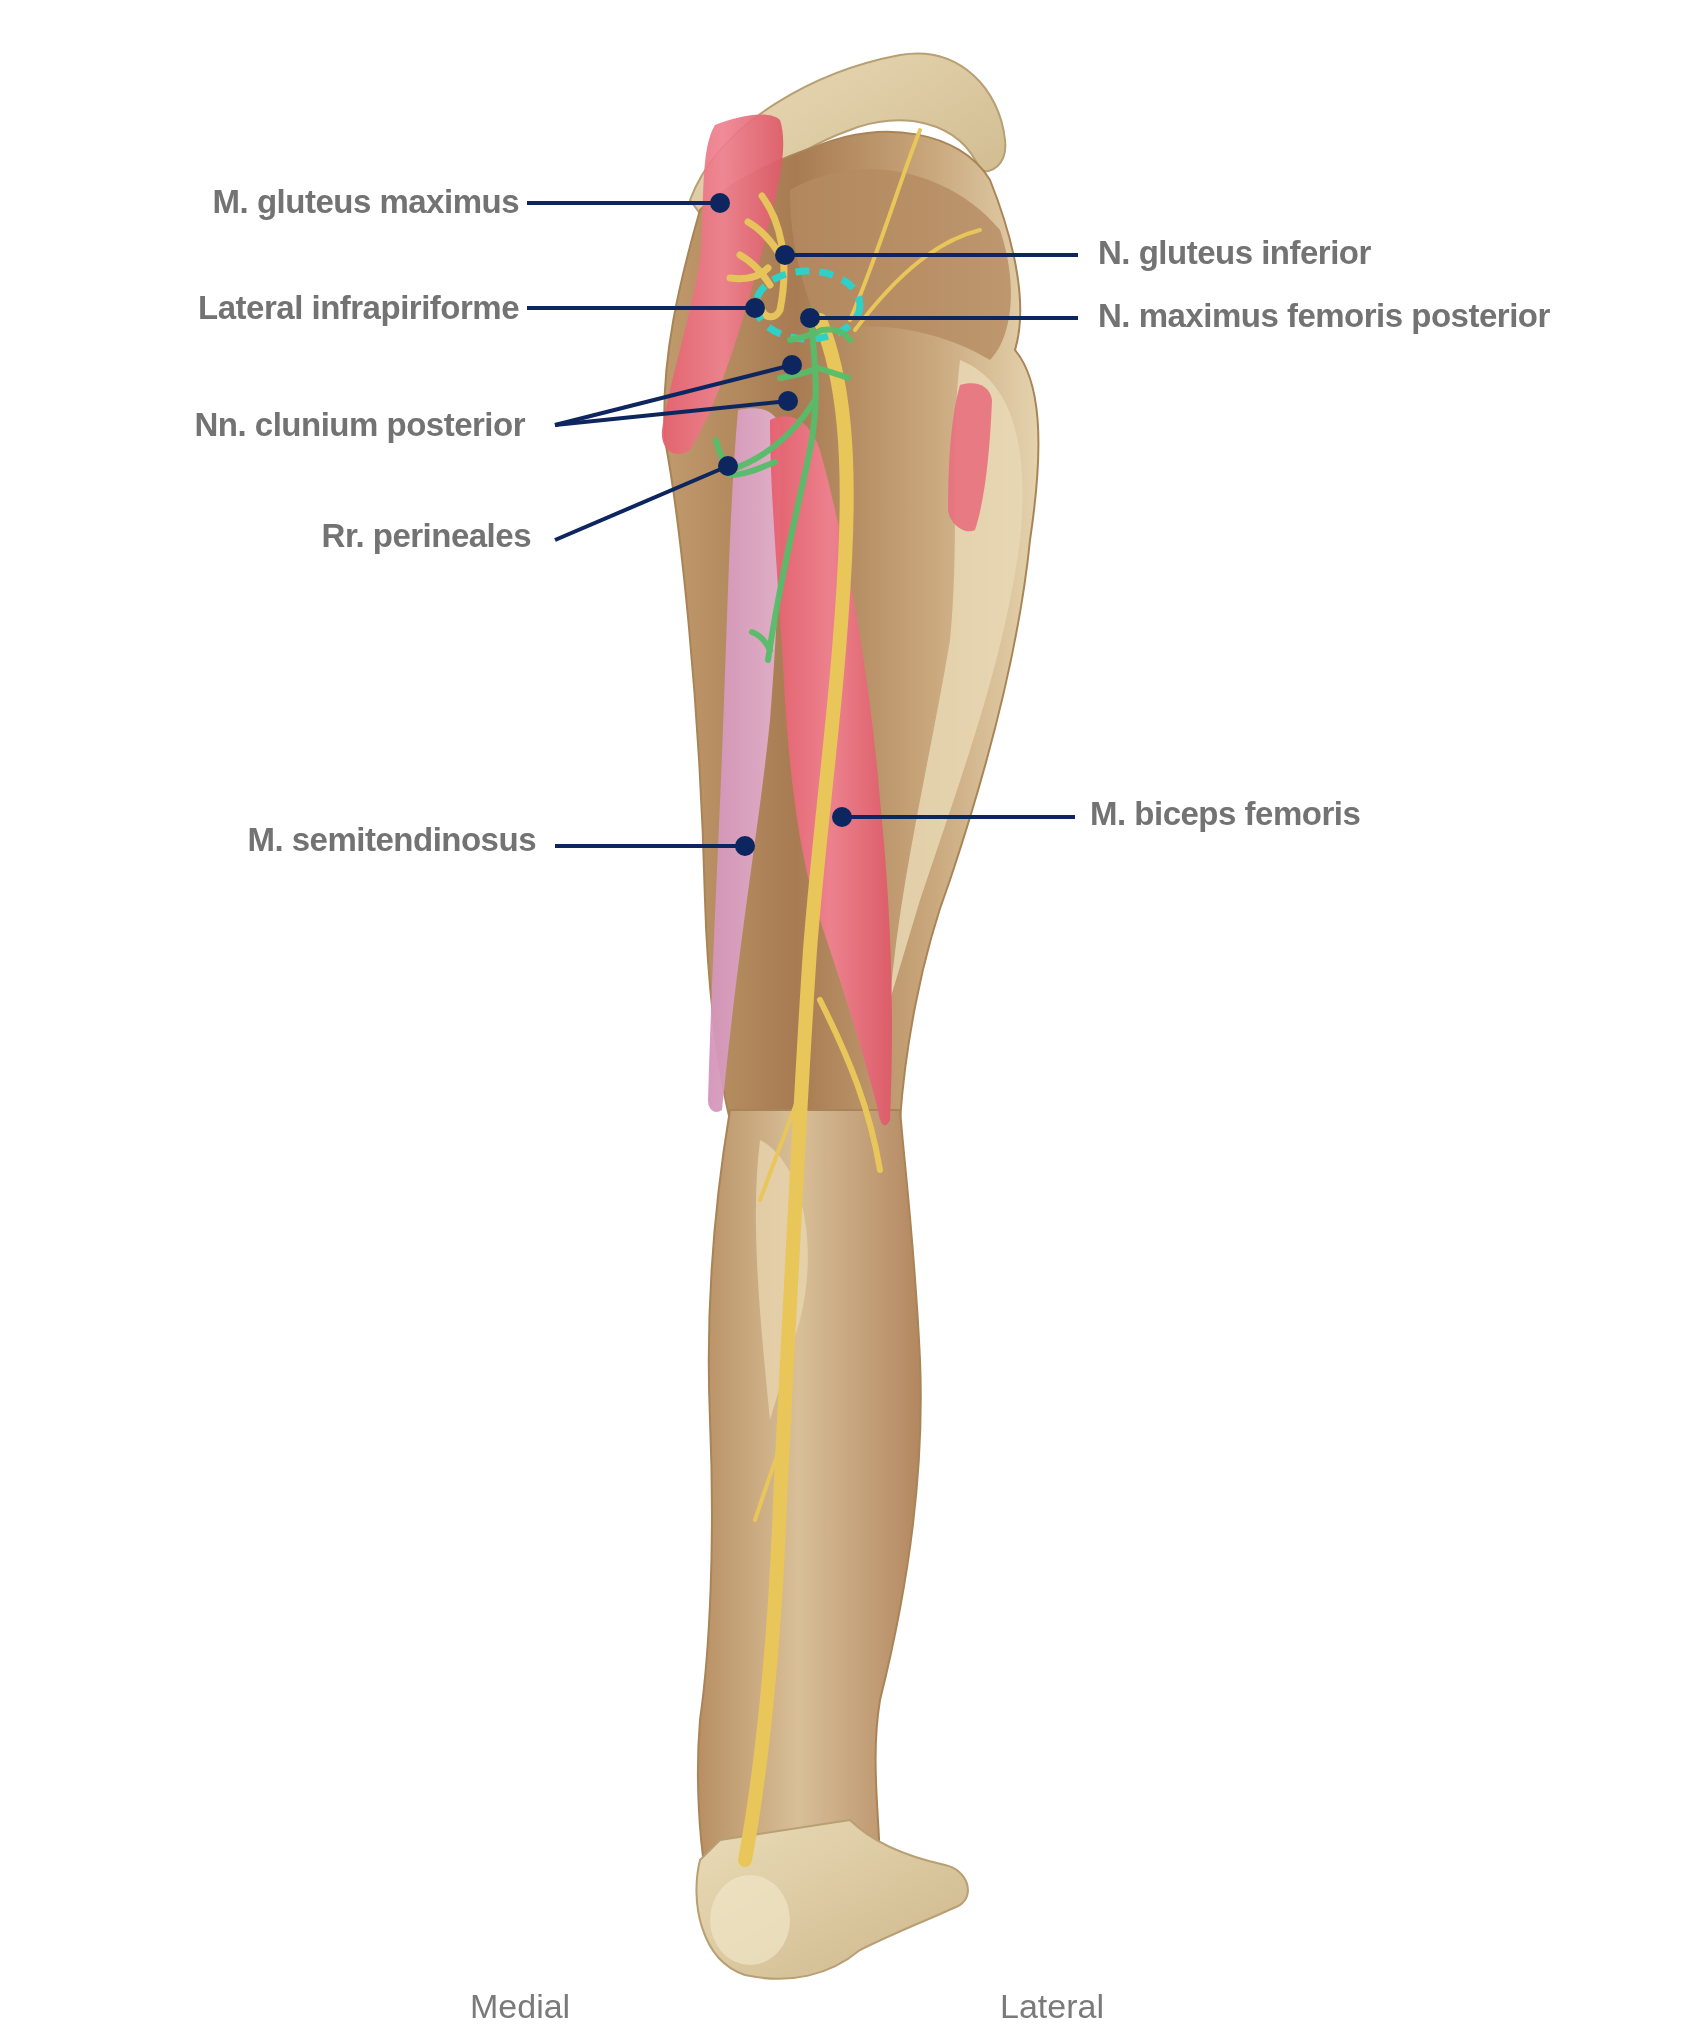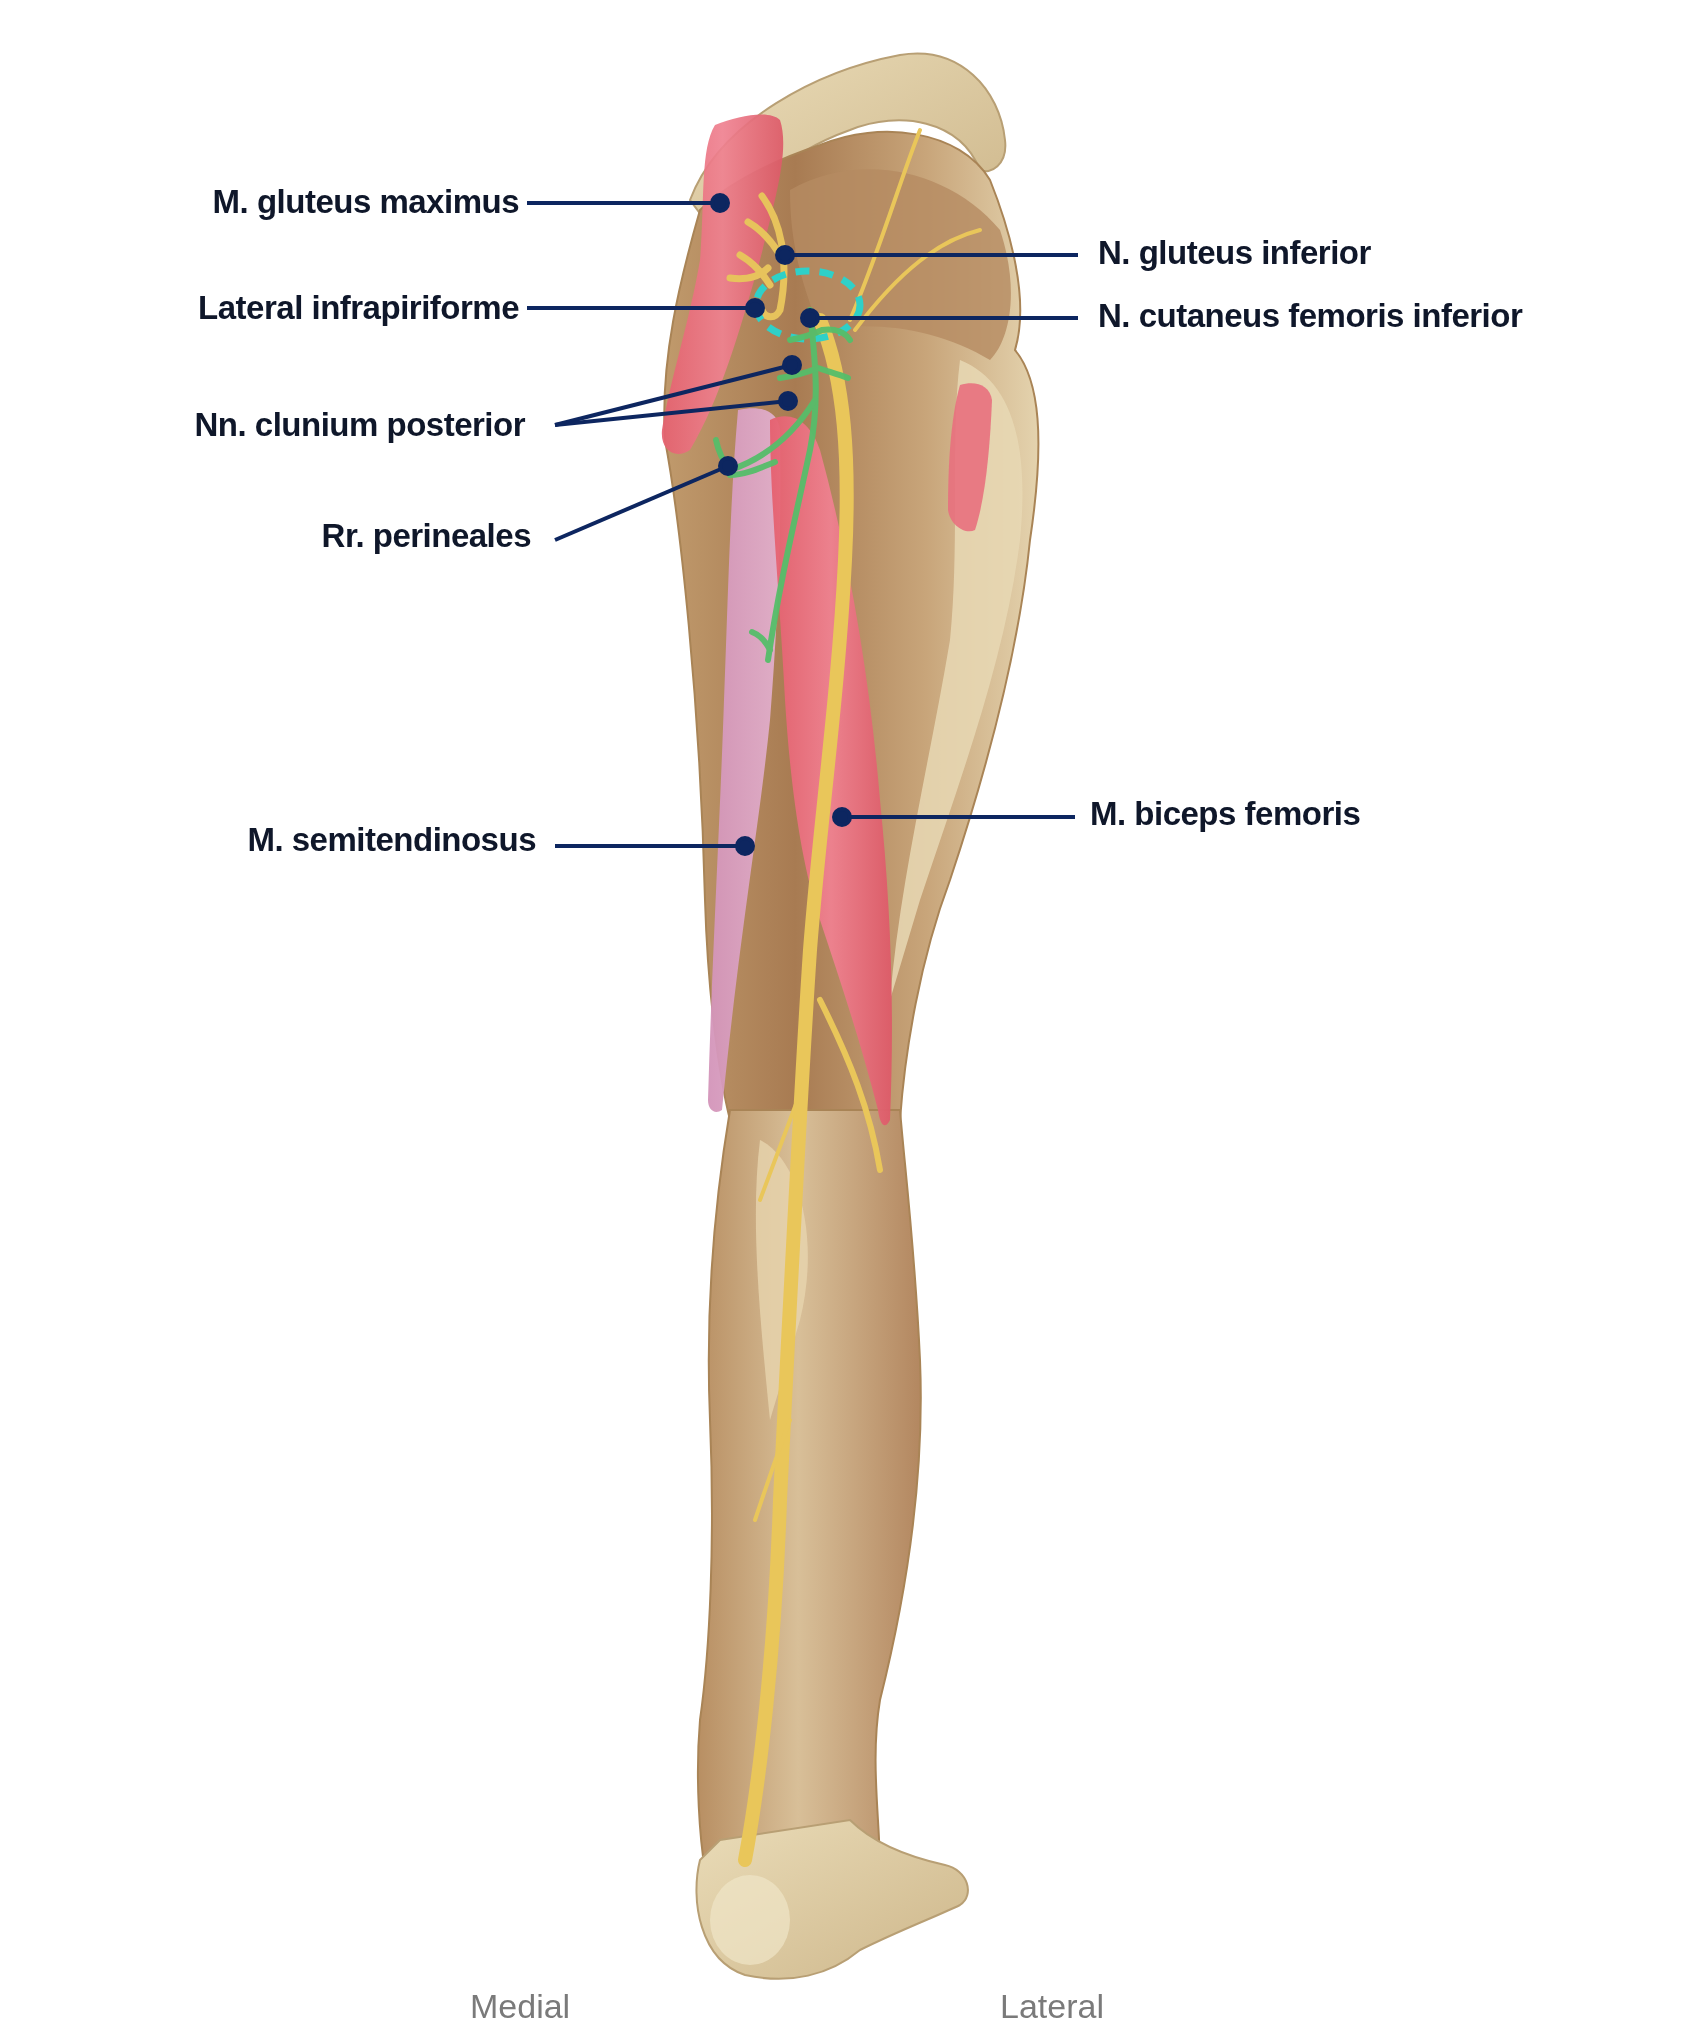--- a/index.html
+++ b/index.html
@@ -1,19 +1,19 @@
 <!DOCTYPE html>
 <html><head>
 <meta charset="utf-8">
 <style>
   html, body { margin:0; padding:0; background:#ffffff; }
   body { width:1682px; height:2044px; position:relative; overflow:hidden; font-family:"Liberation Sans", "DejaVu Sans", sans-serif; }
   #figure { position:absolute; left:0; top:0; width:1682px; height:2044px; }
   .label {
-    position:absolute; font-weight:700; font-size:33px; color:#0f172a; white-space:nowrap;
+    position:absolute; font-weight:700; font-size:33px; color:#737373; white-space:nowrap;
     letter-spacing:-0.5px; line-height:40px;
   }
   .label.right-aligned { text-align:right; }
   .orient { position:absolute; font-size:34px; color:#7a7a7a; font-weight:400; line-height:40px;margin-top:40px; }
 </style>
 </head>
 <body>
 
 <svg id="figure" viewBox="0 0 1682 2044" xmlns="http://www.w3.org/2000/svg">
   <defs>
@@ -125,17 +125,17 @@
   </g>
 </svg>
 
 <div class="label right-aligned" style="right:1163px; top:182px;">M. gluteus maximus</div>
 <div class="label right-aligned" style="right:1163px; top:288px;">Lateral infrapiriforme</div>
 <div class="label right-aligned" style="right:1157px; top:405px;">Nn. clunium posterior</div>
 <div class="label right-aligned" style="right:1151px; top:508px;margin-top:8px;">Rr. perineales</div>
 <div class="label right-aligned" style="right:1146px; top:820px;">M. semitendinosus</div>
 
 <div class="label" style="left:1098px; top:233px;">N. gluteus inferior</div>
-<div class="label" style="left:1098px; top:296px;">N. cutaneus femoris inferior</div>
+<div class="label" style="left:1098px; top:296px;">N. maximus femoris posterior</div>
 <div class="label" style="left:1090px; top:794px;">M. biceps femoris</div>
 
 <div class="orient" style="left:470px; top:1946px;">Medial</div>
 <div class="orient" style="left:1000px; top:1946px;">Lateral</div>
 
 </body></html>

